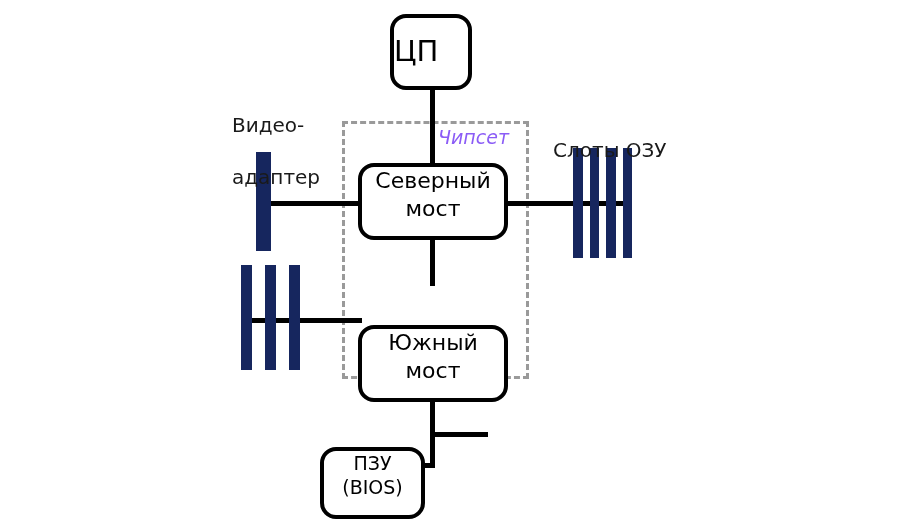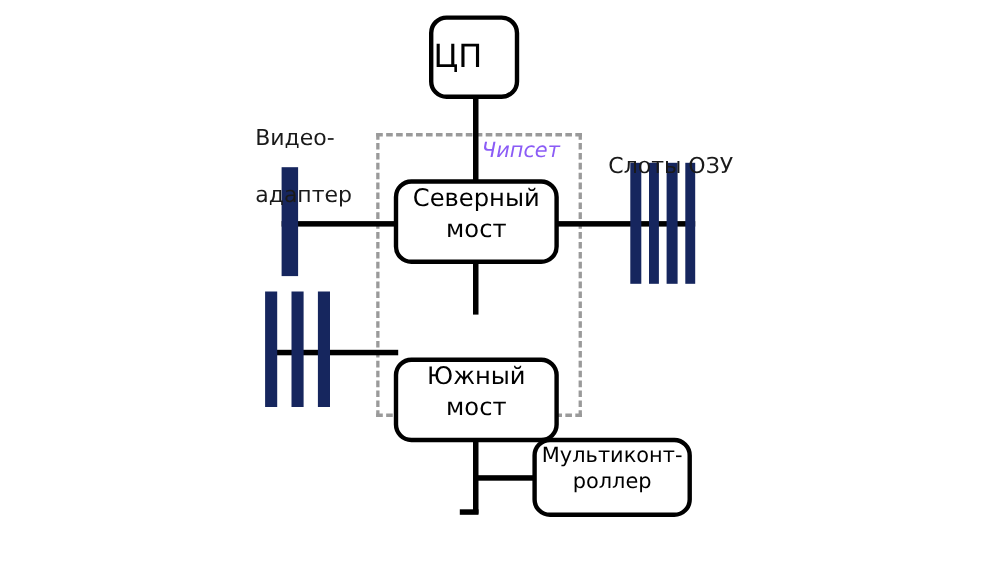--- a/index.html
+++ b/index.html
@@ -129,25 +129,25 @@
   <div class="box" style="left:358px; top:163px; width:150px; height:77px; font-size:22px; flex-direction:column;">
     <span>Северный</span>
     <span>мост</span>
   </div>
 
   <div class="box" style="left:358px; top:281px; width:150px; height:77px; font-size:22px; flex-direction:column;margin-top:44px;">
     <span>Южный</span>
     <span>мост</span>
   </div>
 
-  <div class="box" style="left:484px; top:398px; width:145px; height:72px; font-size:19px; flex-direction:column;">
-    <span>Мультиконт-</span>
-    <span>роллер</span>
+
+  <div class="box" style="left:320px; top:447px; width:105px; height:72px; font-size:19px; flex-direction:column;">
+    <span>ПЗУ</span>
+    <span>(BIOS)</span>
   </div>
-
 
   <div class="caption" style="left:232px; top:86px; width:120px; font-size:20px;">
     <div>Видео-</div>
     <div>адаптер</div>
   </div>
 
   <div class="caption" style="left:553px; top:111px; width:160px; text-align:left; font-size:20px;">
     <div>Слоты ОЗУ</div>
   </div>
 

